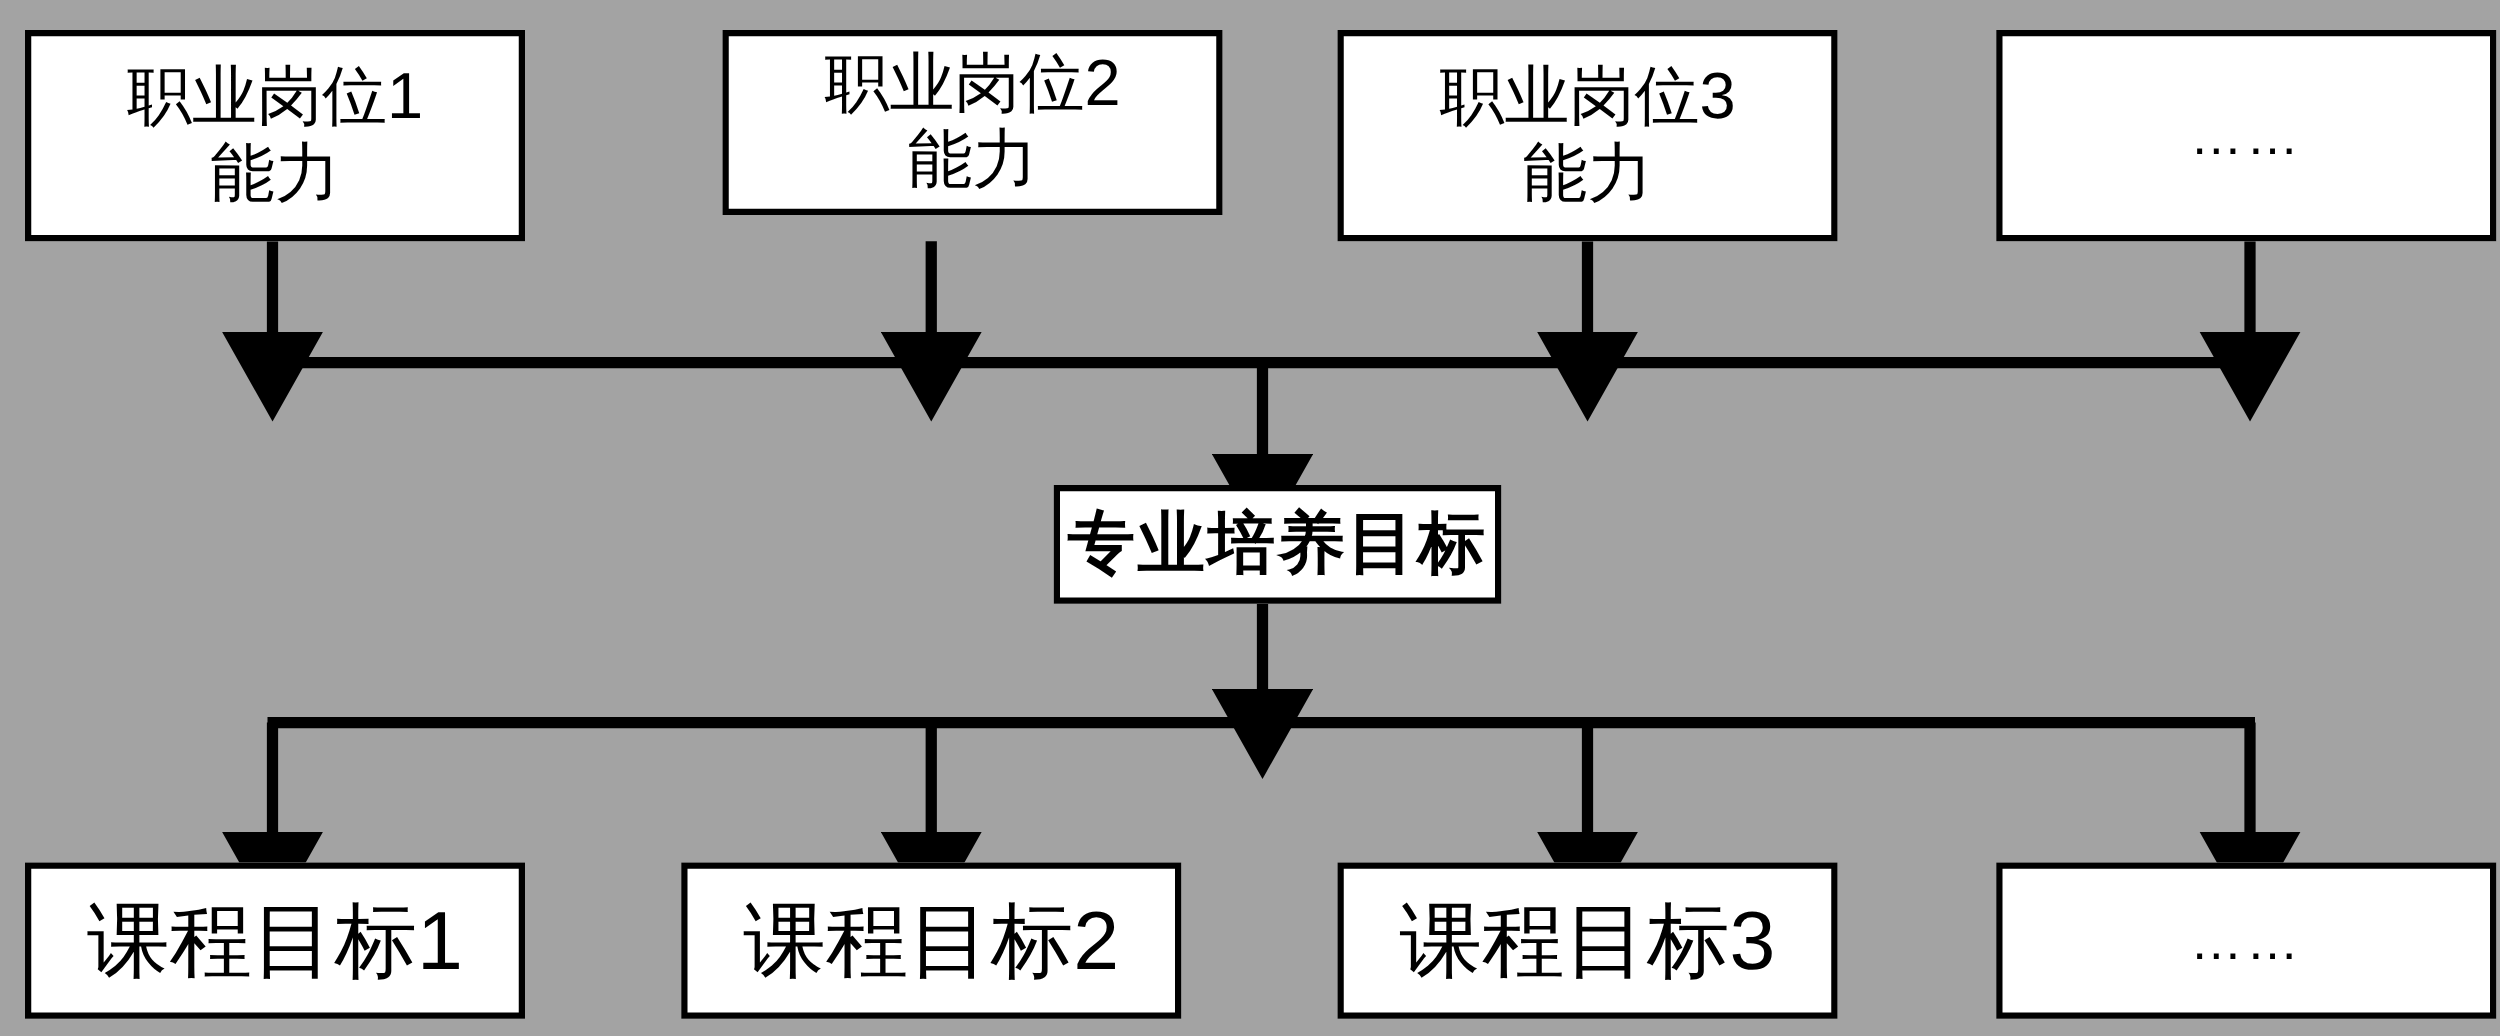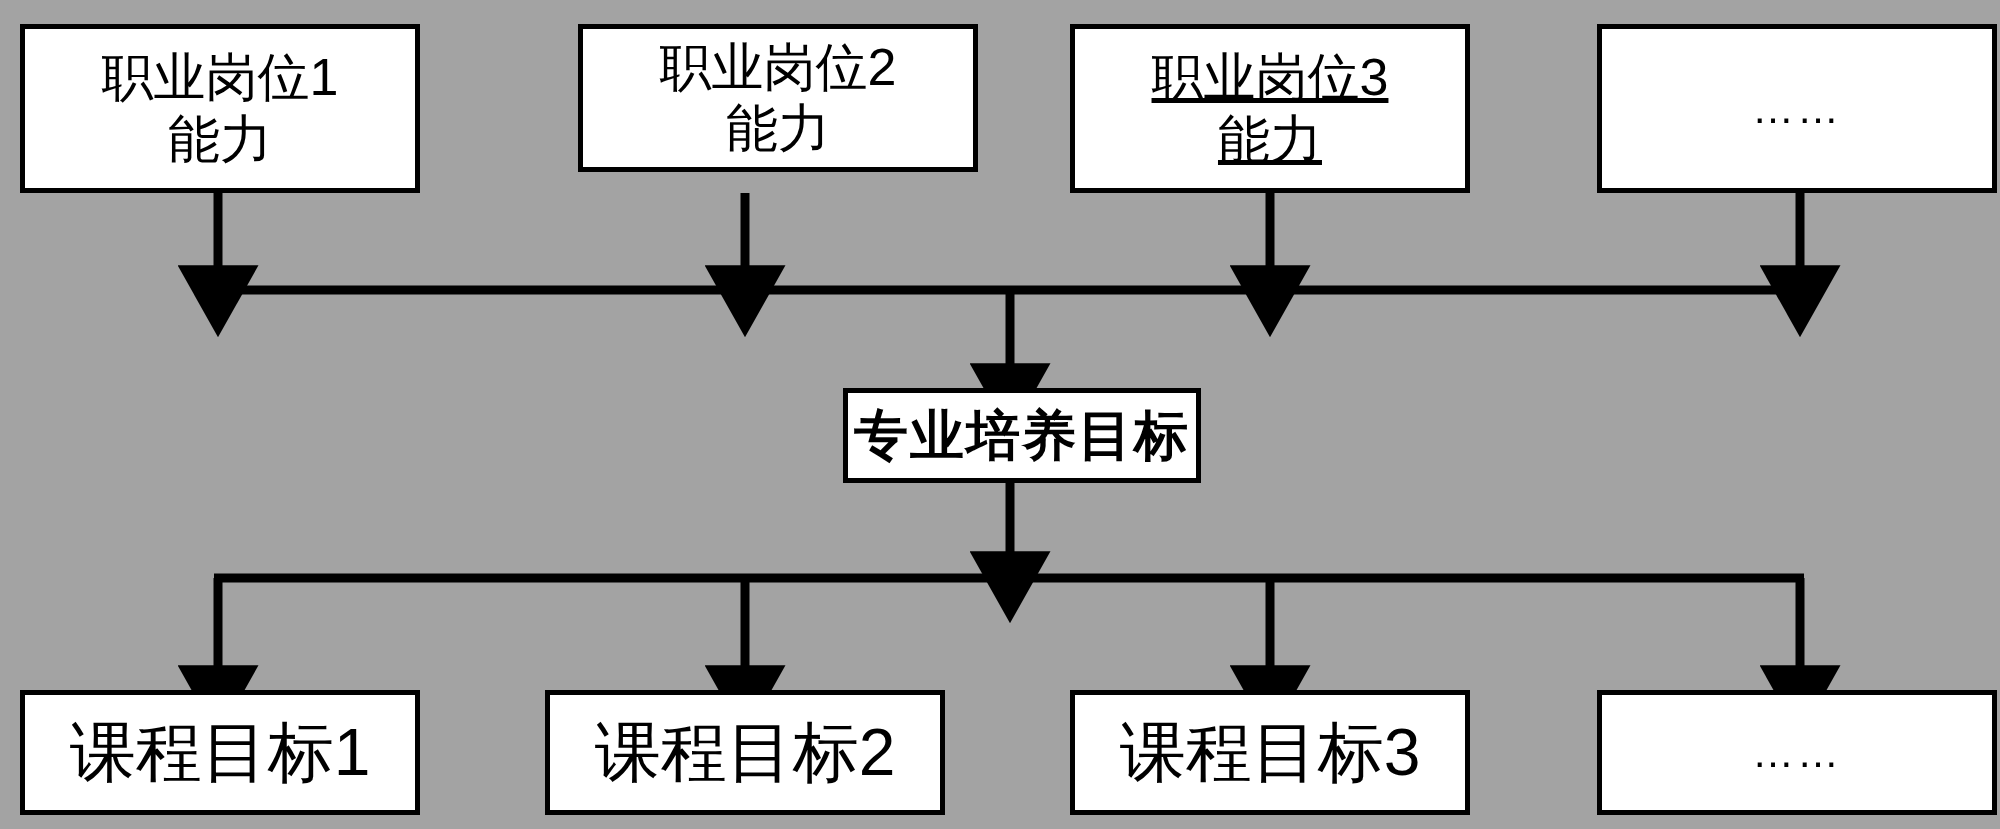--- a/index.html
+++ b/index.html
@@ -87,21 +87,21 @@
       <line x1="1800" y1="578" x2="1800" y2="676" marker-end="url(#arrowhead)"></line>
     </g>
   </svg>
 
   <div class="node top" style="left:20px;  top:24px; width:400px; height:169px;">职业岗位1
 能力</div>
 
   <div class="node top" style="left:578px; top:24px; width:400px; height:148px;">职业岗位2
 能力</div>
 
-  <div class="node top" style="left:1070px;top:24px; width:400px; height:169px;text-decoration:underline;">职业岗位3
+  <div class="node top" style="left:1070px;top:24px; width:400px; height:169px;">职业岗位3
 能力</div>
 
   <div class="node top ellipsis" style="left:1597px;top:24px; width:400px; height:169px;">……</div>
 
   <div class="node center" style="left:843px; top:388px; width:358px; height:95px;">专业培养目标</div>
 
   <div class="node bottom" style="left:20px;  top:690px; width:400px; height:125px;">课程目标1</div>
 
   <div class="node bottom" style="left:545px; top:690px; width:400px; height:125px;">课程目标2</div>
 

